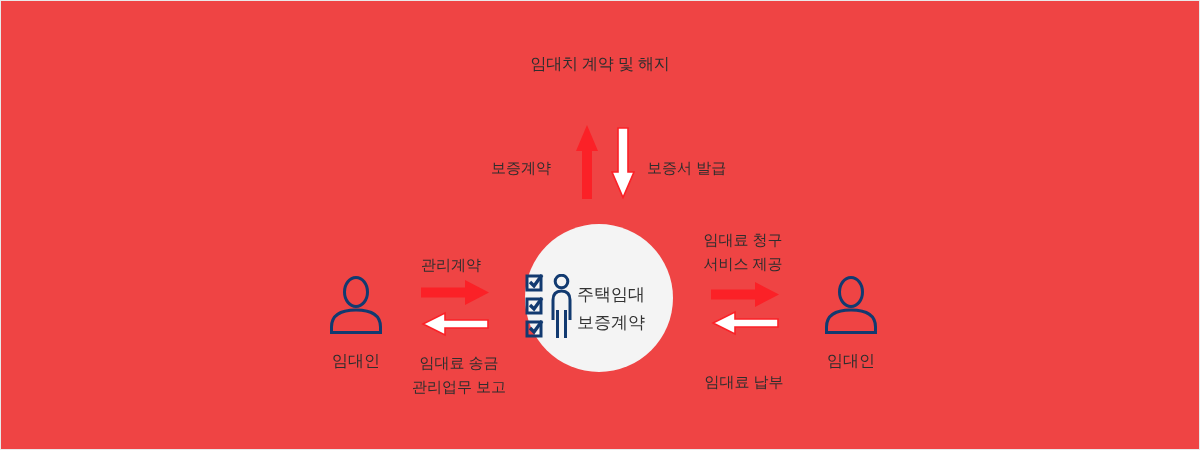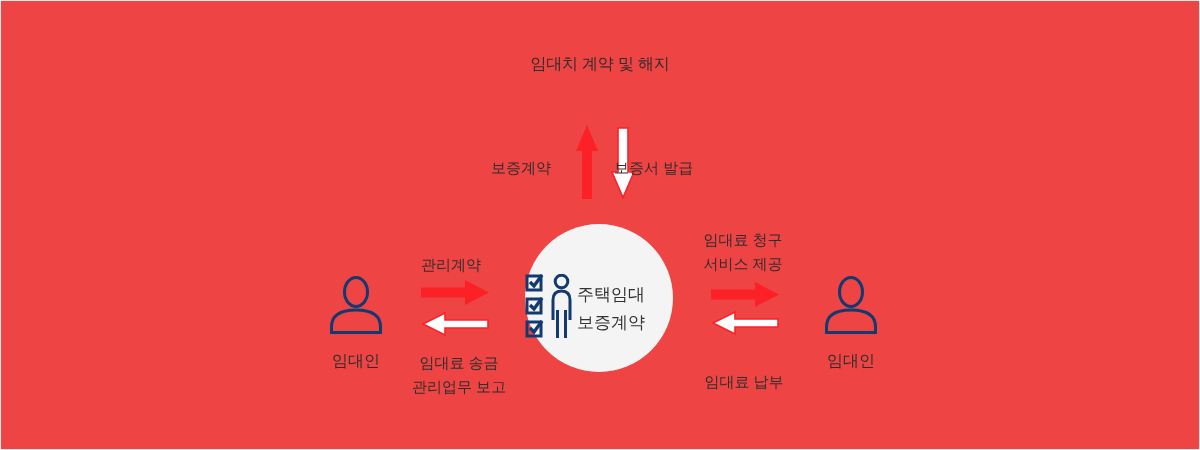--- a/index.html
+++ b/index.html
@@ -35,21 +35,21 @@
 
   <div class="abs txt" style="left:470px;width:100px;top:156px;text-align:center;">보증계약</div>
 
   <svg class="abs red-fill" style="left:575px;top:124px;" width="22" height="74" viewBox="0 0 22 74">
     <polygon points="11,0 22,26 16,26 16,74 6,74 6,26 0,26"></polygon>
   </svg>
   <svg class="abs red-outline" style="left:610px;top:126px;" width="24" height="72" viewBox="0 0 24 72">
     <polygon points="7,1 17,1 17,45 23,45 12,70.5 1,45 7,45"></polygon>
   </svg>
 
-  <div class="abs txt" style="left:613px;top:156px;">보증서 발급</div>
+  <div class="abs txt" style="left:646px;top:156px;">보증서 발급</div>
 
   <div class="abs manager-circle">
     <svg class="navy-stroke" width="52" height="68" viewBox="0 0 52 68">
       <rect x="2" y="2" width="14" height="14" stroke-width="3"></rect>
       <polyline points="5,8 9,12 17,1" stroke-width="3.4"></polyline>
       <rect x="2" y="25" width="14" height="14" stroke-width="3"></rect>
       <polyline points="5,31 9,35 17,24" stroke-width="3.4"></polyline>
       <rect x="2" y="48" width="14" height="14" stroke-width="3"></rect>
       <polyline points="5,54 9,58 17,47" stroke-width="3.4"></polyline>
       <circle cx="36.5" cy="7.5" r="6.3" stroke-width="3"></circle>

